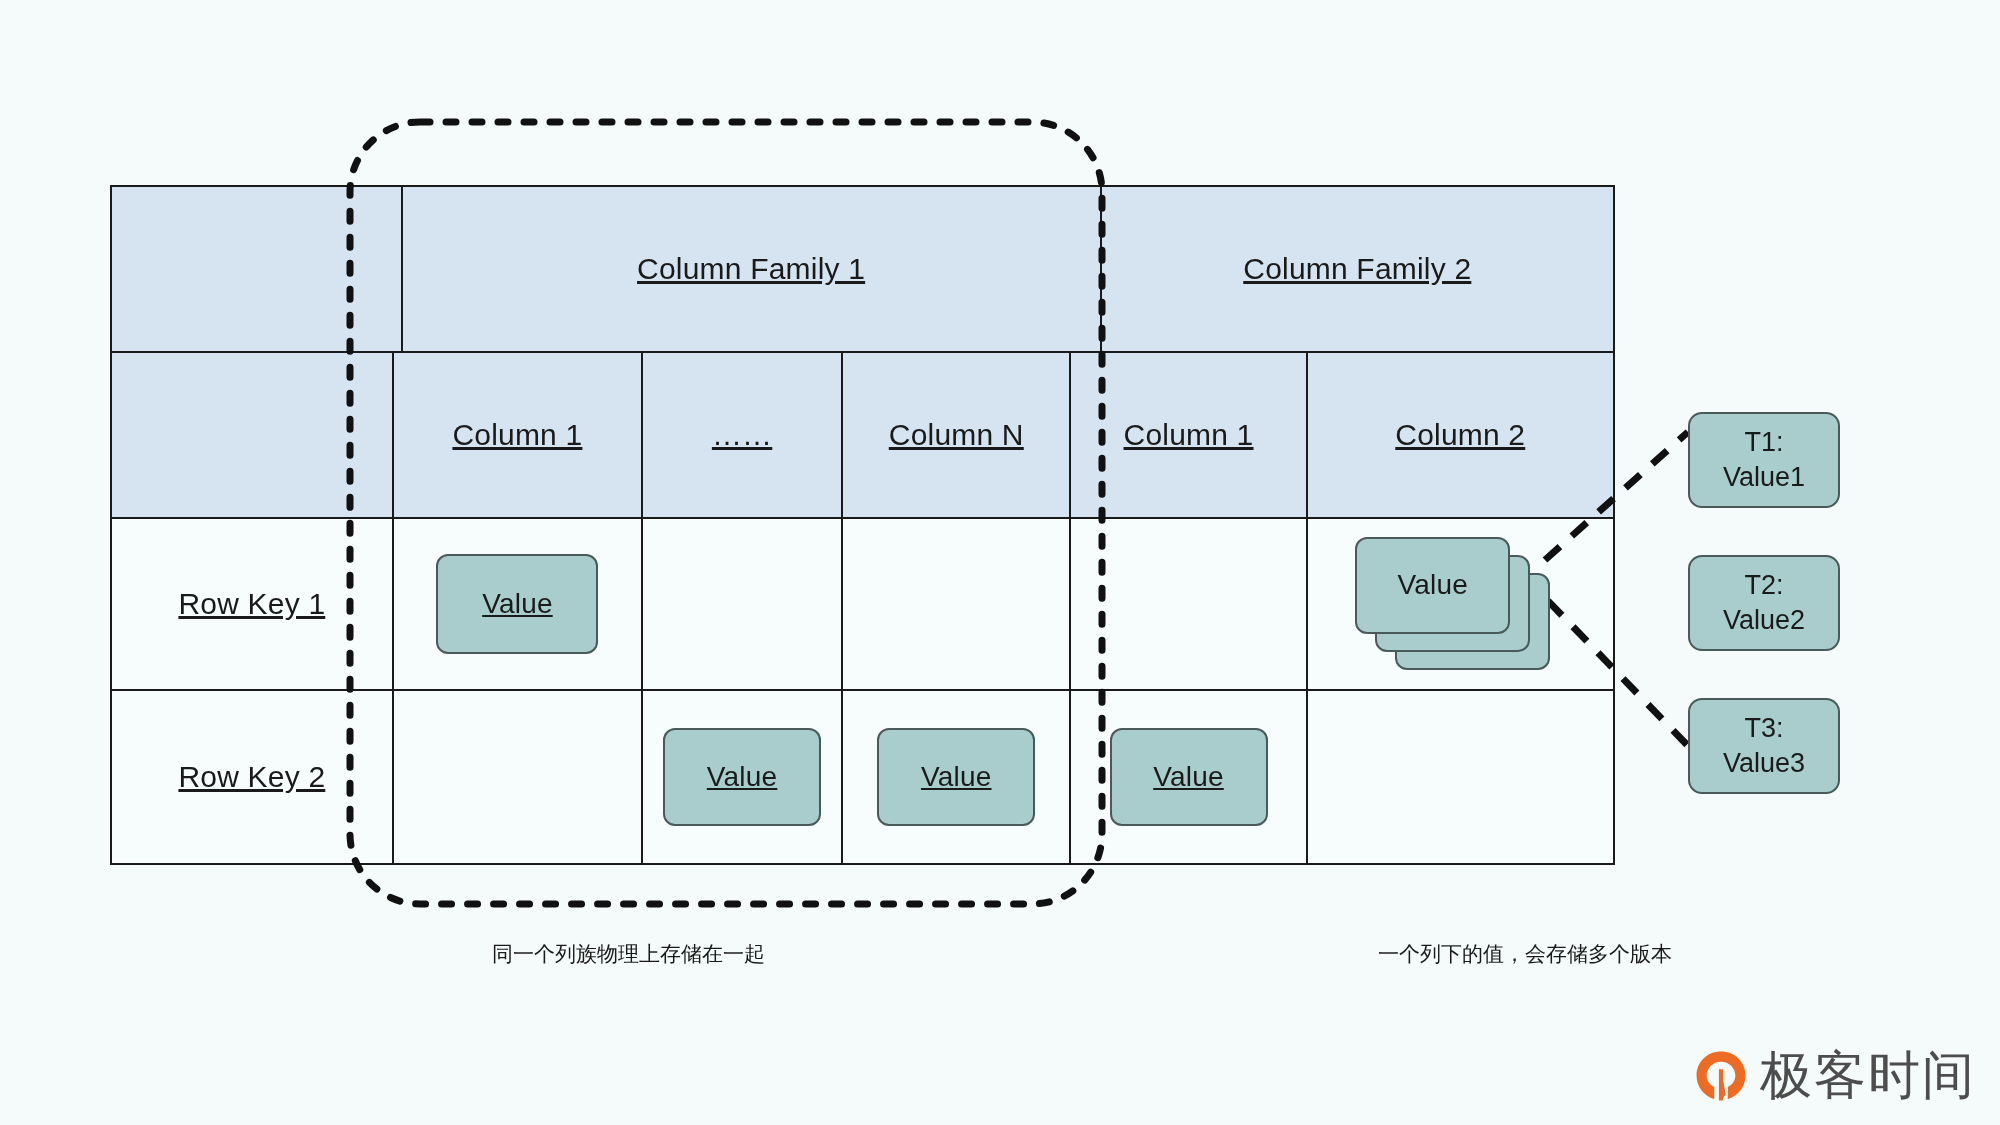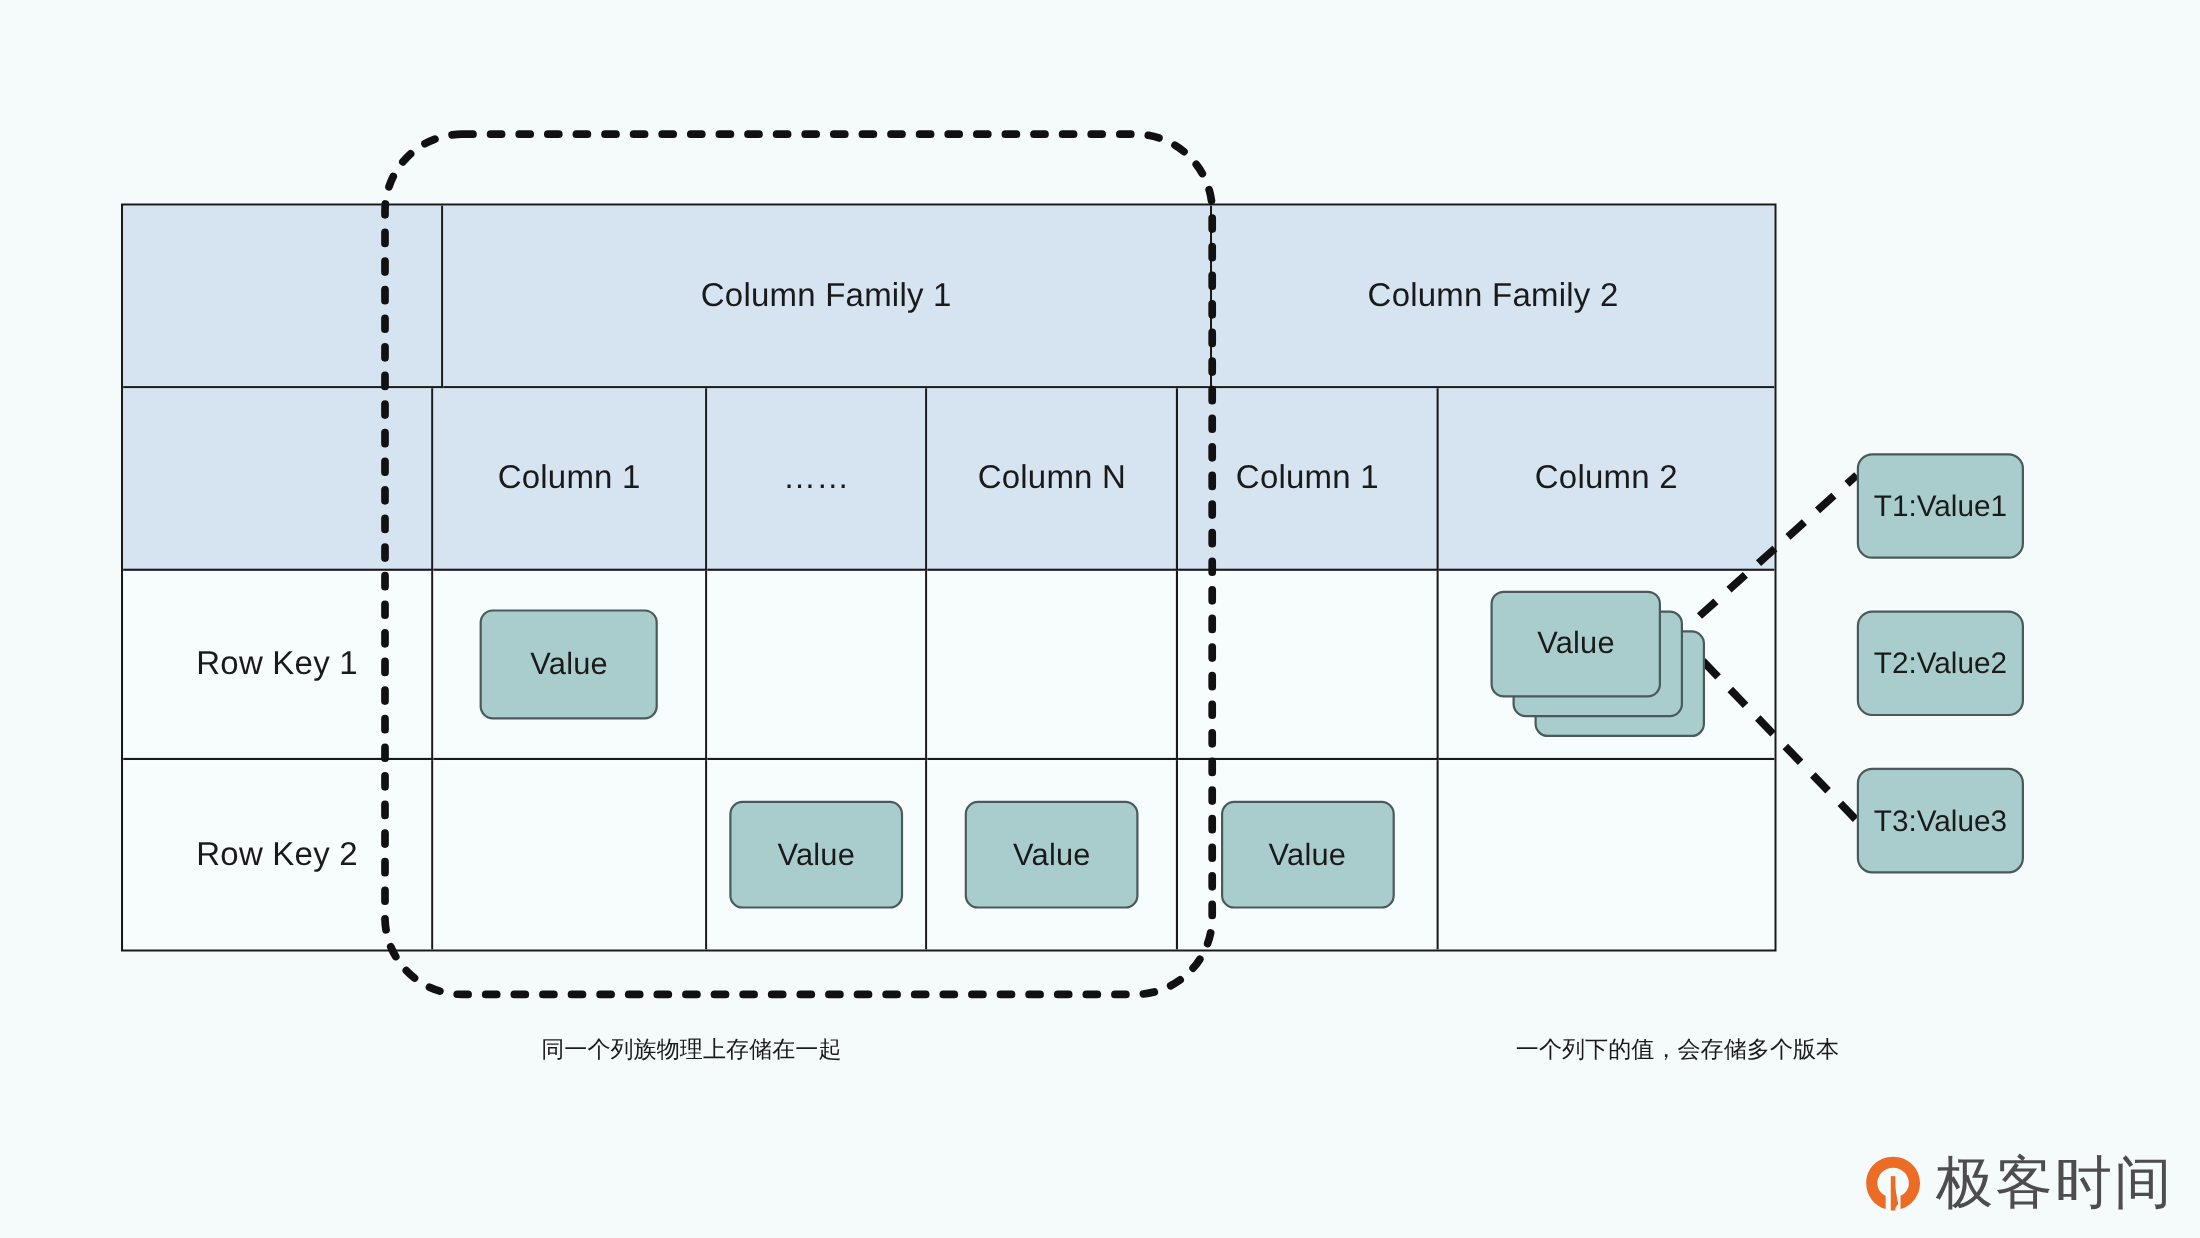--- a/index.html
+++ b/index.html
@@ -45,20 +45,21 @@
     box-sizing: border-box;
     border-right: 2px solid #1a1a1a;
     border-bottom: 2px solid #1a1a1a;
     display: flex;
     align-items: center;
     justify-content: center;
     position: relative;
     font-size: 30px;
     color: #1a1a1a;
     letter-spacing: 0.2px;
+    text-decoration: underline;
   }
   .tcell:last-child { border-right: none; }
   .trow:last-child .tcell { border-bottom: none; }
 
   .hdr { background: #d6e3f0; }
   .rowkey-col { width: 296px; }
   .c-wide { width: 262px; }
   .c-dots { width: 210px; }
   .c-n    { width: 240px; }
   .c-cf2a { width: 248px; }
@@ -111,21 +112,21 @@
   
   .vbox {
     position: absolute;
     width: 152px;
     height: 96px;
     background: #a9cdcd;
     border: 2px solid #4a5a5a;
     border-radius: 14px;
     box-sizing: border-box;
     display: flex;
-    flex-direction: row;
+    flex-direction: column;
     align-items: center;
     justify-content: center;
     font-size: 27px;
     color: #1a1a1a;
     line-height: 1.28;
   }
   .vbox .ln { display: block; }
 
   
   .caption {

